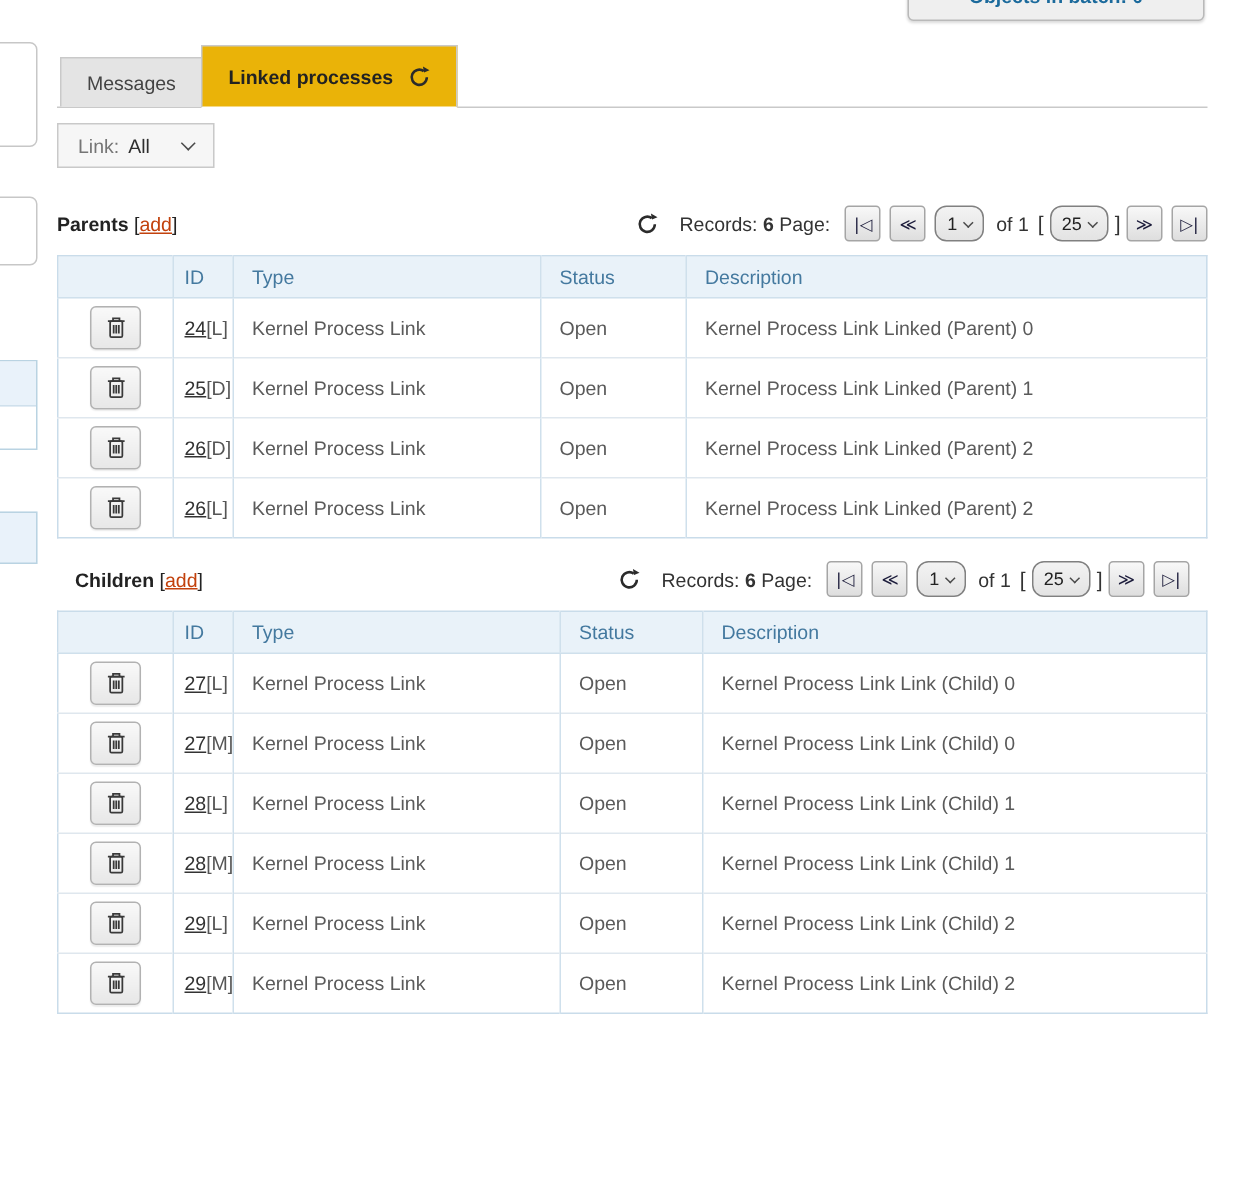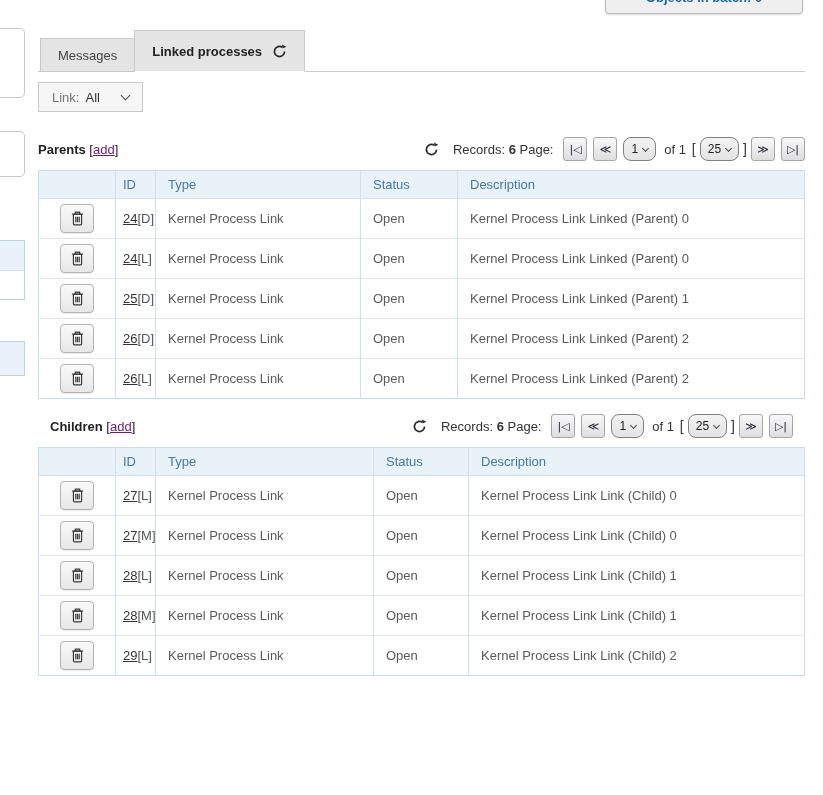--- a/index.html
+++ b/index.html
@@ -28,21 +28,21 @@
   
   .content { position:absolute; left:38px; top:30px; width:767px; }
   
   .tabbar { display:flex; align-items:flex-end; border-bottom:1px solid #c9c9c9; height:42px; padding-left:2px; }
   .tab {
     height:33px; display:flex; align-items:center; padding:0 17px;
     background:#e4e4e4; border:1px solid #c9c9c9; border-bottom:none;
     color:#444; cursor:pointer; white-space:nowrap;
   }
   .tab.active {
-    height:42px; background:#e5e5e5; font-weight:bold; color:#222;
+    height:42px; background:#eab308; font-weight:bold; color:#222;
     margin-bottom:-1px; margin-left:-1px; gap:10px; border-bottom:1px solid #fff;
   }
   .refresh-ico { display:inline-flex; cursor:pointer; line-height:0; }
   
   .filter {
     margin-top:10px; display:inline-flex; align-items:center; height:30px;
     padding:0 13px; border:1px solid #c9c9c9; background:#f6f6f6; cursor:pointer;
   }
   .filter .flabel { color:#757575; margin-right:6px; }
   .filter .fvalue { color:#2f2f2f; margin-right:22px; }
@@ -51,21 +51,21 @@
     border-right:1.6px solid #4a4a4a; border-bottom:1.6px solid #4a4a4a;
     transform:rotate(45deg); margin-top:-4px;
   }
   .chev.small { width:5px; height:5px; margin-left:5px; margin-top:-2px; }
   
   .section-head { display:flex; justify-content:space-between; align-items:center; height:26px; }
   .sh-parents { margin:24px 0 8px; }
   .sh-children { margin:14px 12px 8px; }
   .sec-title { font-weight:bold; color:#222; white-space:nowrap; }
   .add-wrap { color:#222; font-weight:normal; }
-  .add-link { text-decoration:underline; color:#701a75; cursor:pointer; }
+  .add-link { text-decoration:underline; color:#c2410c; cursor:pointer; }
   .pager { display:flex; align-items:center; gap:6px; color:#333; }
   .pager .rec { margin-left:8px; margin-right:4px; white-space:nowrap; }
   .pager .rec b { font-weight:bold; }
   .pbtn {
     min-width:24px; height:24px; padding:0 4px; font-size:11px; color:#1b1b3a;
     background:linear-gradient(#f8f8f8,#dedede); border:1px solid #a5a5a5;
     border-radius:3px; cursor:pointer; font-family:"DejaVu Sans", sans-serif;
     display:inline-flex; align-items:center; justify-content:center;
   }
   .sel {
@@ -196,36 +196,20 @@
           <td class="c-del"><button class="trash-btn">
               <svg width="13" height="15" viewBox="0 0 12 14">
                 <g fill="none" stroke="#3a3a3a" stroke-width="1.1">
                   <path d="M0.8 2.9h10.4"></path>
                   <path d="M4 2.9V1.1h4v1.8"></path>
                   <rect x="2.2" y="2.9" width="7.6" height="10" rx="0.9"></rect>
                   <path d="M4.4 5.3v5.2M6 5.3v5.2M7.6 5.3v5.2"></path>
                 </g>
               </svg>
             </button></td>
-          <td class="c-id"><a class="id-link">24</a><span class="id-suffix">[D]</span></td>
-          <td class="c-type">Kernel Process Link</td>
-          <td class="c-status">Open</td>
-          <td class="c-desc">Kernel Process Link Linked (Parent) 0</td>
-        </tr>
-        <tr>
-          <td class="c-del"><button class="trash-btn">
-              <svg width="13" height="15" viewBox="0 0 12 14">
-                <g fill="none" stroke="#3a3a3a" stroke-width="1.1">
-                  <path d="M0.8 2.9h10.4"></path>
-                  <path d="M4 2.9V1.1h4v1.8"></path>
-                  <rect x="2.2" y="2.9" width="7.6" height="10" rx="0.9"></rect>
-                  <path d="M4.4 5.3v5.2M6 5.3v5.2M7.6 5.3v5.2"></path>
-                </g>
-              </svg>
-            </button></td>
           <td class="c-id"><a class="id-link">24</a><span class="id-suffix">[L]</span></td>
           <td class="c-type">Kernel Process Link</td>
           <td class="c-status">Open</td>
           <td class="c-desc">Kernel Process Link Linked (Parent) 0</td>
         </tr>
         <tr>
           <td class="c-del"><button class="trash-btn">
               <svg width="13" height="15" viewBox="0 0 12 14">
                 <g fill="none" stroke="#3a3a3a" stroke-width="1.1">
                   <path d="M0.8 2.9h10.4"></path>
@@ -398,16 +382,32 @@
                   <rect x="2.2" y="2.9" width="7.6" height="10" rx="0.9"></rect>
                   <path d="M4.4 5.3v5.2M6 5.3v5.2M7.6 5.3v5.2"></path>
                 </g>
               </svg>
             </button></td>
           <td class="c-id"><a class="id-link">29</a><span class="id-suffix">[L]</span></td>
           <td class="c-type">Kernel Process Link</td>
           <td class="c-status">Open</td>
           <td class="c-desc">Kernel Process Link Link (Child) 2</td>
         </tr>
+        <tr>
+          <td class="c-del"><button class="trash-btn">
+              <svg width="13" height="15" viewBox="0 0 12 14">
+                <g fill="none" stroke="#3a3a3a" stroke-width="1.1">
+                  <path d="M0.8 2.9h10.4"></path>
+                  <path d="M4 2.9V1.1h4v1.8"></path>
+                  <rect x="2.2" y="2.9" width="7.6" height="10" rx="0.9"></rect>
+                  <path d="M4.4 5.3v5.2M6 5.3v5.2M7.6 5.3v5.2"></path>
+                </g>
+              </svg>
+            </button></td>
+          <td class="c-id"><a class="id-link">29</a><span class="id-suffix">[M]</span></td>
+          <td class="c-type">Kernel Process Link</td>
+          <td class="c-status">Open</td>
+          <td class="c-desc">Kernel Process Link Link (Child) 2</td>
+        </tr>
       </tbody>
   </table>
 
 </div>
 
 </body></html>

